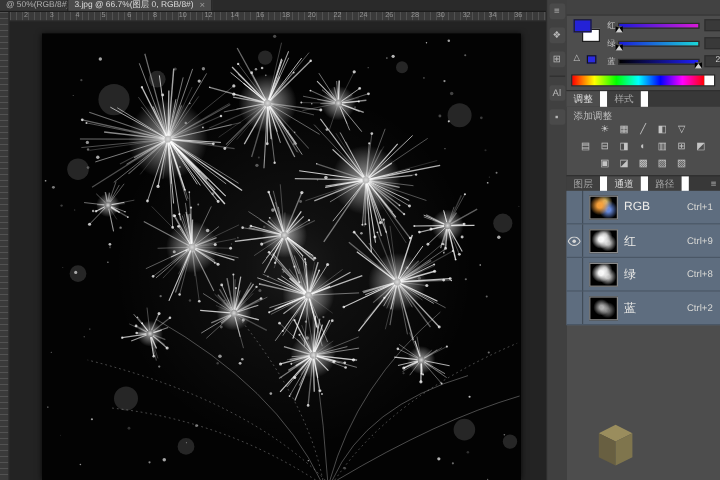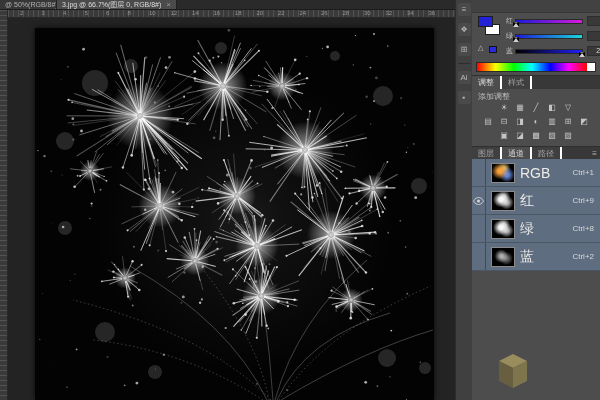--- a/index.html
+++ b/index.html
@@ -60,21 +60,21 @@
   .vbox{width:24px;height:10px;margin-left:4px;background:#393939;border:1px solid #2d2d2d;
         box-sizing:border-box;font-size:7px;color:#ddd;text-align:right;padding-right:2px;line-height:8px;}
   .ramp-row{position:absolute;left:4px;top:62px;width:120px;height:10px;display:flex;
         border:1px solid #2a2a2a;box-sizing:border-box;}
   .ramp{flex:1;background:linear-gradient(to right,#f00,#ff0,#0f0,#0ff,#00f,#f0f,#f00);}
   .ramp-w{width:8px;background:#fff;}
 
   
   .ptabs{height:13px;background:#383838;display:flex;align-items:stretch;font-size:8px;
          color:#a5a5a5;border-top:1px solid #2f2f2f;position:relative;}
-  .ptab{padding:0 6px;display:flex;align-items:center;background:#3f3f3f;border-right:2px solid #ffffff;}
+  .ptab{padding:0 6px;display:flex;align-items:center;background:#3f3f3f;border-right:6px solid #ffffff;}
   .ptab.active{background:#4d4d4d;color:#ddd;}
   .pmenu{position:absolute;right:3px;top:2px;font-size:8px;color:#b5b5b5;}
 
   
   .adjust-panel{position:relative;height:71px;}
   .hint{position:absolute;left:6px;top:16px;font-size:8px;color:#bdbdbd;}
   .adj-row{position:absolute;left:0;width:128px;display:flex;justify-content:center;gap:3px;}
   .adj-icon{width:13px;height:11px;display:flex;align-items:center;justify-content:center;
         font-size:8px;color:#c5c5c5;background:none;border:none;padding:0;cursor:pointer;}
 
@@ -90,21 +90,21 @@
       radial-gradient(circle at 35% 40%,rgba(255,165,60,.95) 0 12%,transparent 45%),
       radial-gradient(circle at 68% 60%,rgba(120,160,255,.85) 0 10%,transparent 42%),
       radial-gradient(circle at 55% 25%,rgba(255,225,130,.8) 0 8%,transparent 36%),#000;}
   .thumb-red,.thumb-green{background:
       radial-gradient(circle at 40% 42%,rgba(255,255,255,.95) 0 12%,transparent 46%),
       radial-gradient(circle at 66% 58%,rgba(235,235,235,.8) 0 10%,transparent 40%),
       radial-gradient(circle at 55% 25%,rgba(255,255,255,.7) 0 8%,transparent 34%),#000;}
   .thumb-blue{background:
       radial-gradient(circle at 42% 45%,rgba(220,220,220,.75) 0 10%,transparent 42%),
       radial-gradient(circle at 65% 58%,rgba(200,200,200,.55) 0 9%,transparent 38%),#000;}
-  .ch-label{flex:1;font-size:14px;color:#ecebe8;}
+  .ch-label{flex:1;font-size:10px;color:#ecebe8;}
   .ch-key{font-size:8px;color:#d8d8d5;margin-right:6px;}
   .watermark{position:absolute;left:24px;top:206px;opacity:.9;}
 </style>
 </head>
 <body>
 
 <div id="app">
 
   <div class="tabbar">
       <div class="doc-tab" style="max-width: 57px;">

